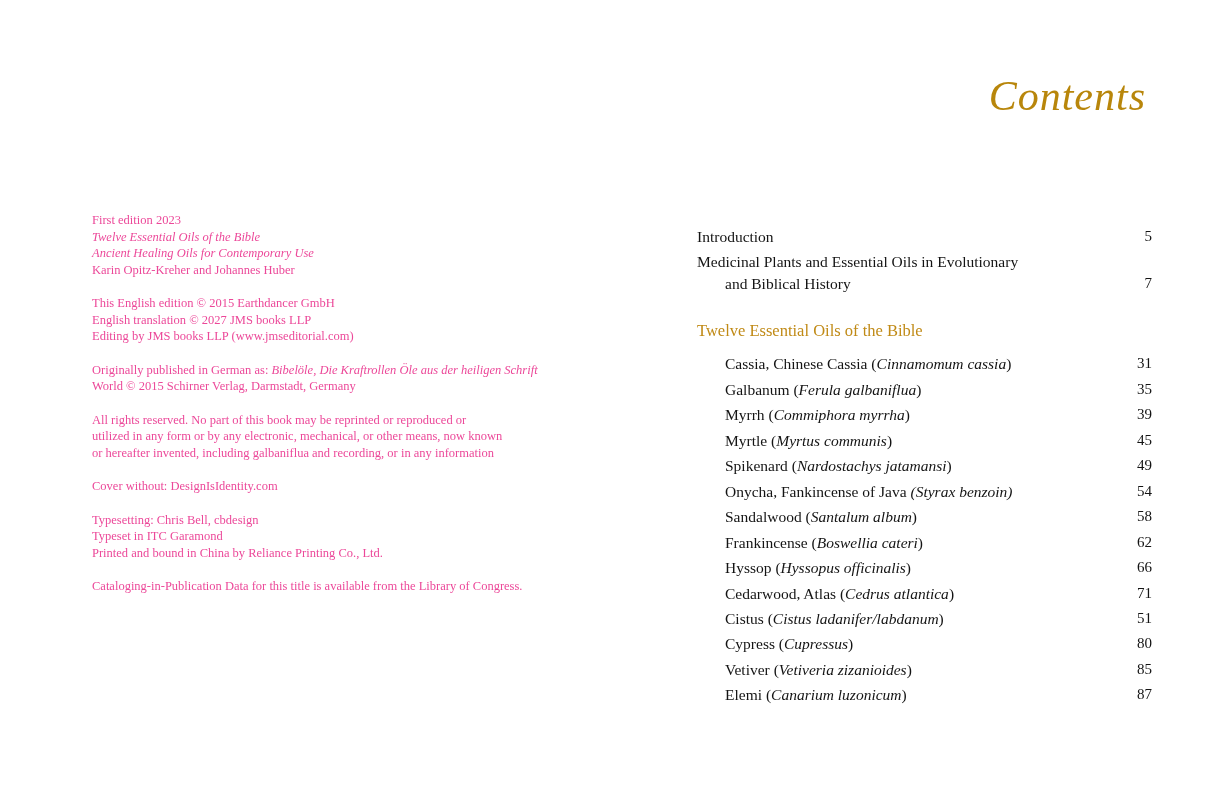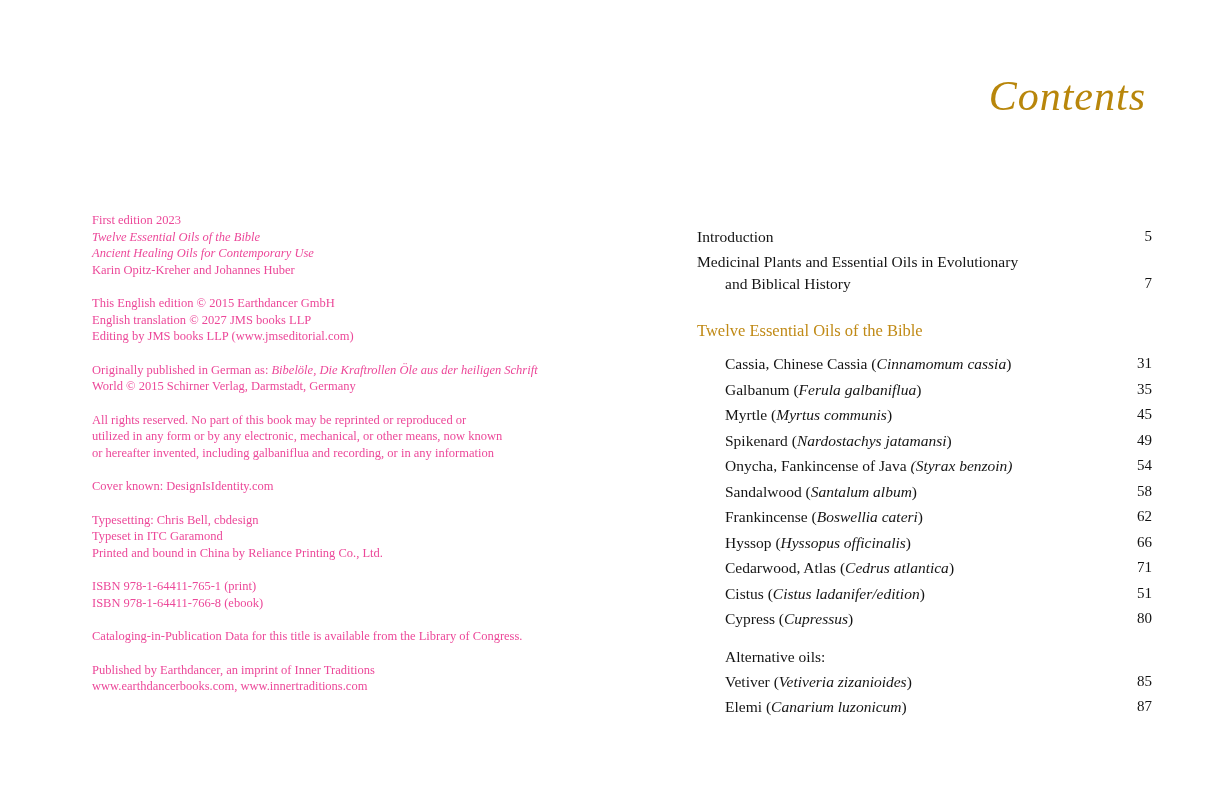--- a/index.html
+++ b/index.html
@@ -108,57 +108,49 @@
       <div class="block">
         <span class="line"><span>Originally published in German as: </span><span class="ital">Bibelöle, Die Kraftrollen Öle aus der heiligen Schrift</span></span>
         <span class="line"><span>World © 2015 Schirner Verlag, Darmstadt, Germany</span></span>
       </div>
       <div class="block">
         <span class="line"><span>All rights reserved. No part of this book may be reprinted or reproduced or</span></span>
         <span class="line"><span>utilized in any form or by any electronic, mechanical, or other means, now known</span></span>
         <span class="line"><span>or hereafter invented, including galbaniflua and recording, or in any information</span></span>
       </div>
       <div class="block">
-        <span class="line"><span>Cover known: DesignIsIdentity.com</span></span>
+        <span class="line"><span>Cover without: DesignIsIdentity.com</span></span>
       </div>
       <div class="block">
         <span class="line"><span>Typesetting: Chris Bell, cbdesign</span></span>
         <span class="line"><span>Typeset in ITC Garamond</span></span>
         <span class="line"><span>Printed and bound in China by Reliance Printing Co., Ltd.</span></span>
       </div>
       <div class="block">
-        <span class="line"><span>ISBN 978-1-64411-765-1 (print)</span></span>
-        <span class="line"><span>ISBN 978-1-64411-766-8 (ebook)</span></span>
-      </div>
-      <div class="block">
         <span class="line"><span>Cataloging-in-Publication Data for this title is available from the Library of Congress.</span></span>
-      </div>
-      <div class="block">
-        <span class="line"><span>Published by Earthdancer, an imprint of Inner Traditions</span></span>
-        <span class="line"><span>www.earthdancerbooks.com, www.innertraditions.com</span></span>
       </div>
     </div>
 </div>
 
 <div class="contents-title">Contents</div>
 
 <div class="toc">
   <div id="toc-rows">
       <div class="toc-row"><span class="label">Introduction</span><span class="page">5</span></div>
       <div class="toc-row"><span class="label">Medicinal Plants and Essential Oils in Evolutionary</span></div>
       <div class="toc-row wrap-second"><span class="label">and Biblical History</span><span class="page">7</span></div>
       <div class="toc-row section-head"><span class="label">Twelve Essential Oils of the Bible</span></div>
       <div class="toc-row indent"><span class="label">Cassia, Chinese Cassia (</span><span class="sci">Cinnamomum cassia</span><span>)</span><span class="page">31</span></div>
       <div class="toc-row indent"><span class="label">Galbanum (</span><span class="sci">Ferula galbaniflua</span><span>)</span><span class="page">35</span></div>
+      <div class="toc-row indent"><span class="label">Myrrh (</span><span class="sci">Commiphora myrrha</span><span>)</span><span class="page">39</span></div>
       <div class="toc-row indent"><span class="label">Myrtle (</span><span class="sci">Myrtus communis</span><span>)</span><span class="page">45</span></div>
       <div class="toc-row indent"><span class="label">Spikenard (</span><span class="sci">Nardostachys jatamansi</span><span>)</span><span class="page">49</span></div>
       <div class="toc-row indent"><span class="label">Onycha, Fankincense of Java </span><span class="sci">(Styrax benzoin)</span><span class="page">54</span></div>
       <div class="toc-row indent"><span class="label">Sandalwood (</span><span class="sci">Santalum album</span><span>)</span><span class="page">58</span></div>
       <div class="toc-row indent"><span class="label">Frankincense (</span><span class="sci">Boswellia cateri</span><span>)</span><span class="page">62</span></div>
       <div class="toc-row indent"><span class="label">Hyssop (</span><span class="sci">Hyssopus officinalis</span><span>)</span><span class="page">66</span></div>
       <div class="toc-row indent"><span class="label">Cedarwood, Atlas (</span><span class="sci">Cedrus atlantica</span><span>)</span><span class="page">71</span></div>
-      <div class="toc-row indent"><span class="label">Cistus (</span><span class="sci">Cistus ladanifer/edition</span><span>)</span><span class="page">51</span></div>
+      <div class="toc-row indent"><span class="label">Cistus (</span><span class="sci">Cistus ladanifer/labdanum</span><span>)</span><span class="page">51</span></div>
       <div class="toc-row indent"><span class="label">Cypress (</span><span class="sci">Cupressus</span><span>)</span><span class="page">80</span></div>
-      <div class="toc-row group-label"><span class="label">Alternative oils:</span></div>
       <div class="toc-row indent"><span class="label">Vetiver (</span><span class="sci">Vetiveria zizanioides</span><span>)</span><span class="page">85</span></div>
       <div class="toc-row indent"><span class="label">Elemi (</span><span class="sci">Canarium luzonicum</span><span>)</span><span class="page">87</span></div>
     </div>
 </div>
 
 </body></html>

